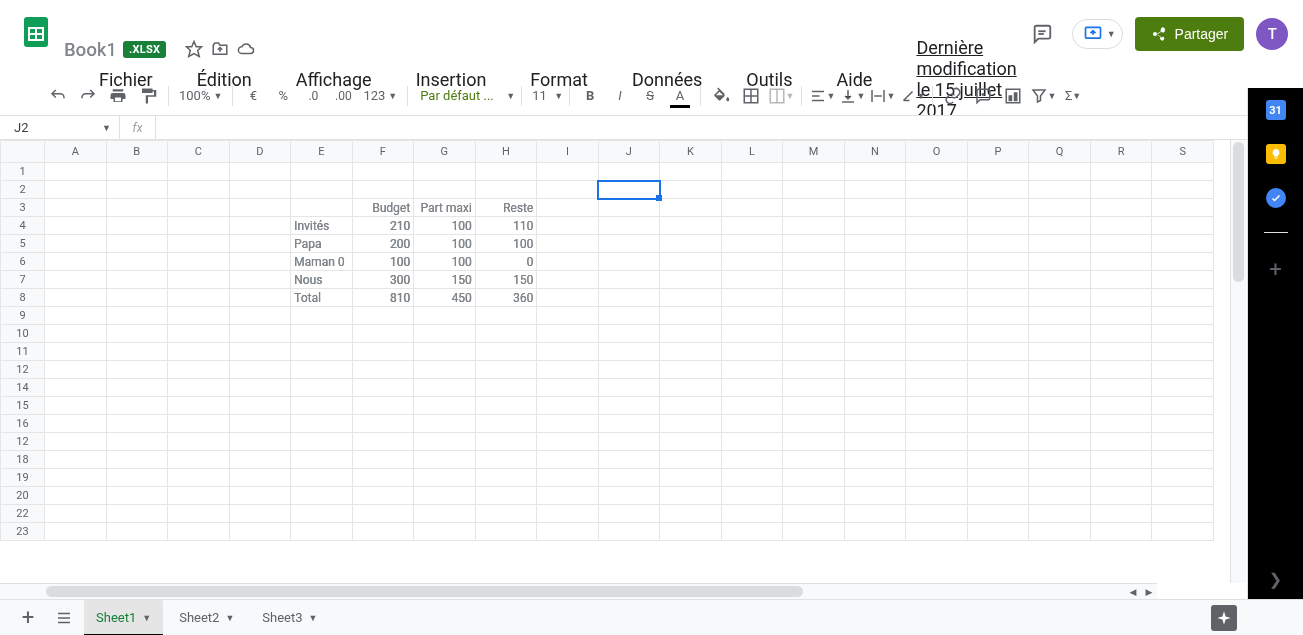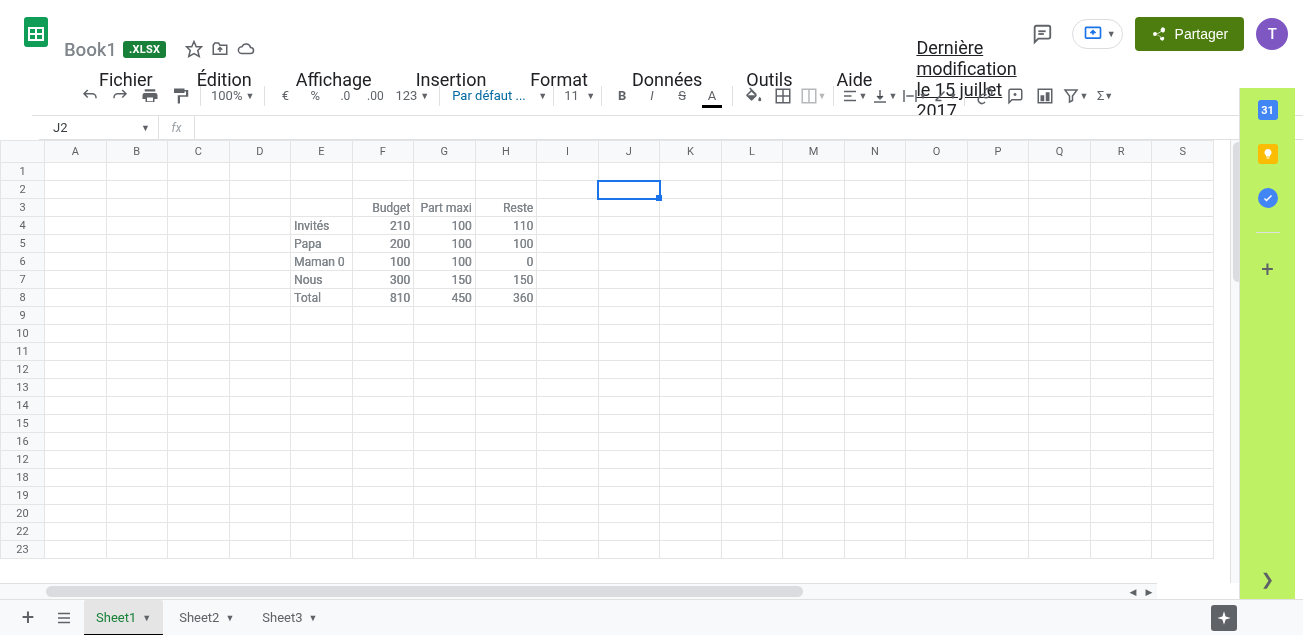--- a/index.html
+++ b/index.html
@@ -18,33 +18,33 @@
   .menubar span { padding: 4px 7px; font-size: 18px; color: #202124; border-radius: 4px; cursor: pointer; margin-left: 28px; }
   .last-mod { color: #5f6368; text-decoration: underline; margin-left: 10px; font-size: 14px; cursor: pointer; }
 
   .header-right { display: flex; align-items: center; gap: 12px; margin-top: 8px; }
   .hicon { width: 36px; height: 36px; display: inline-flex; align-items: center; justify-content: center; color: #5f6368; border-radius: 50%; cursor: pointer; }
   .present-combo { display: flex; align-items: center; border: 1px solid #dadce0; border-radius: 18px; padding: 4px 6px 4px 10px; gap: 4px; color: #1a73e8; cursor: pointer; }
   .share-btn { background: #4d7c0f; color: #fff; border: none; border-radius: 4px; padding: 9px 16px; font-size: 14px; font-weight: 500; display: flex; align-items: center; gap: 8px; cursor: pointer; }
   .avatar { width: 32px; height: 32px; border-radius: 50%; background: #7e57c2; color: #fff; display: flex; align-items: center; justify-content: center; font-size: 15px; font-weight: 500; cursor: pointer; }
 
   
-  .toolbar { display: flex; align-items: center; height: 40px; padding: 0 20px 0 44px; border-bottom: 1px solid #e0e0e0; gap: 2px; position: relative; margin-left: 32px; }
+  .toolbar { display: flex; align-items: center; height: 40px; padding: 0 20px 0 44px; border-bottom: 1px solid #e0e0e0; gap: 2px; position: relative; }
   .tb { width: 28px; height: 28px; display: inline-flex; align-items: center; justify-content: center; color: #5f6368; border-radius: 2px; cursor: pointer; }
   .tb-sep { width: 1px; height: 20px; background: #e0e0e0; margin: 0 4px; }
   .tb-text { font-size: 13px; color: #5f6368; padding: 0 4px; display: inline-flex; align-items: center; gap: 3px; cursor: pointer; }
   .tb-dd { font-size: 9px; color: #5f6368; }
-  .font-box { width: 90px; font-size: 13px; color: #0369a1; white-space: nowrap; overflow: hidden; padding-left: 6px; align-items: center; }
+  .font-box { width: 90px; font-size: 13px; color: #4d7c0f; white-space: nowrap; overflow: hidden; padding-left: 6px; align-items: center; }
   .fontsize { width: 24px; text-align: center; }
   .text-color-box { position: relative; }
   .text-color-bar { position: absolute; bottom: 2px; left: 4px; right: 4px; height: 3px; background: #000; }
   .chev-up { position: absolute; right: 20px; cursor: pointer; color: #5f6368; }
 
   
-  .fx-row { display: flex; align-items: center; height: 24px; border-bottom: 1px solid #e0e0e0; margin-left: 39px; }
+  .fx-row { display: flex; align-items: center; height: 24px; border-bottom: 1px solid #e0e0e0; }
   .name-box { width: 120px; display: flex; align-items: center; justify-content: space-between; padding: 0 8px 0 14px; font-size: 13px; color: #3c4043; border-right: 1px solid #e0e0e0; height: 100%; }
   .fx-lbl { width: 36px; display: flex; align-items: center; justify-content: center; font-style: italic; color: #9aa0a6; font-size: 12px; border-right: 1px solid #e0e0e0; height: 100%; }
   .fx-input { flex: 1; padding: 0 6px; font-size: 13px; height: 100%; border: none; outline: none; }
 
   
   .grid-wrap { position: relative; height: calc(635px - 76px - 40px - 24px - 36px); overflow: hidden; }
   .grid-inner { position: absolute; left: 0; top: 0; right: 73px; bottom: 0; overflow: hidden; }
   .grid { border-collapse: collapse; table-layout: fixed; width: 1214px; }
   .grid th, .grid td { border: 1px solid #e5e5e5; font-weight: 400; }
   .grid th { background: #f8f9fa; color: #5f6368; font-size: 11px; text-align: center; }
@@ -58,21 +58,21 @@
   .selhandle { position: absolute; right: -3px; bottom: -3px; width: 6px; height: 6px; background: #1a73e8; }
 
   .vscroll { position: absolute; right: 57px; top: 0; width: 16px; bottom: 16px; background: #f8f9fa; border-left: 1px solid #e0e0e0; }
   .vthumb { position: absolute; top: 2px; left: 2px; right: 2px; height: 140px; background: #dadce0; border-radius: 6px; }
   .hscroll-row { position: absolute; left: 0; right: 73px; bottom: 0; height: 16px; background: #f8f9fa; border-top: 1px solid #e0e0e0; display: flex; }
   .hscroll { position: relative; flex: 1; margin-left: 44px; }
   .hthumb { position: absolute; left: 2px; top: 2px; bottom: 2px; width: 70%; background: #dadce0; border-radius: 6px; }
   .scroll-btn { width: 16px; height: 16px; display: flex; align-items: center; justify-content: center; color: #5f6368; font-size: 9px; cursor: pointer; }
 
   
-  .sidepanel { position: absolute; right: 8px; top: 88px; width: 56px; bottom: 36px; border-left: 1px solid #e0e0e0; display: flex; flex-direction: column; align-items: center; padding-top: 12px; gap: 24px; background: #bef264; }
+  .sidepanel { position: absolute; right: 0; top: 88px; width: 56px; bottom: 36px; border-left: 1px solid #e0e0e0; display: flex; flex-direction: column; align-items: center; padding-top: 12px; gap: 24px; background: #000000; }
   .sp-icon { width: 20px; height: 20px; border-radius: 3px; display: flex; align-items: center; justify-content: center; color: #fff; font-size: 11px; font-weight: 700; cursor: pointer; }
   .sp-plus { color: #5f6368; font-size: 22px; cursor: pointer; }
   .sp-chev { position: absolute; bottom: 10px; color: #5f6368; font-size: 16px; cursor: pointer; }
 
   
   .sheetbar { display: flex; align-items: center; height: 36px; border-top: 1px solid #e0e0e0; background: #f8f9fa; padding: 0 12px; gap: 4px; position: relative; }
   .sb-btn { width: 32px; height: 32px; display: flex; align-items: center; justify-content: center; color: #5f6368; cursor: pointer; border-radius: 2px; }
   .tab { display: flex; align-items: center; gap: 6px; padding: 0 12px; height: 36px; font-size: 13px; color: #5f6368; cursor: pointer; border-radius: 2px; }
   .tab.active { color: #188038; font-weight: 400; background: #e5e5e5; border-top: 2px solid transparent; border-bottom: 2px solid #000000; }
   .explore { position: absolute; right: 66px; bottom: 4px; width: 26px; height: 26px; background: #5f6368; border-radius: 3px; display: flex; align-items: center; justify-content: center; cursor: pointer; }
@@ -576,42 +576,20 @@
             <td class="al-r"></td>
             <td class="al-r"></td>
             <td class="al-r"></td>
             <td class="al-r"></td>
             <td class="al-r"></td>
             <td class="al-r"></td>
             <td class="al-r"></td>
             <td class="al-r"></td>
           </tr>
           <tr>
-            <th>13</th>
-            <td class="al-r"></td>
-            <td class="al-r"></td>
-            <td class="al-r"></td>
-            <td class="al-r"></td>
-            <td class="al-l"></td>
-            <td class="al-r"></td>
-            <td class="al-r"></td>
-            <td class="al-r"></td>
-            <td class="al-r"></td>
-            <td class="al-r"></td>
-            <td class="al-r"></td>
-            <td class="al-r"></td>
-            <td class="al-r"></td>
-            <td class="al-r"></td>
-            <td class="al-r"></td>
-            <td class="al-r"></td>
-            <td class="al-r"></td>
-            <td class="al-r"></td>
-            <td class="al-r"></td>
-          </tr>
-          <tr>
             <th>14</th>
             <td class="al-r"></td>
             <td class="al-r"></td>
             <td class="al-r"></td>
             <td class="al-r"></td>
             <td class="al-l"></td>
             <td class="al-r"></td>
             <td class="al-r"></td>
             <td class="al-r"></td>
             <td class="al-r"></td>

